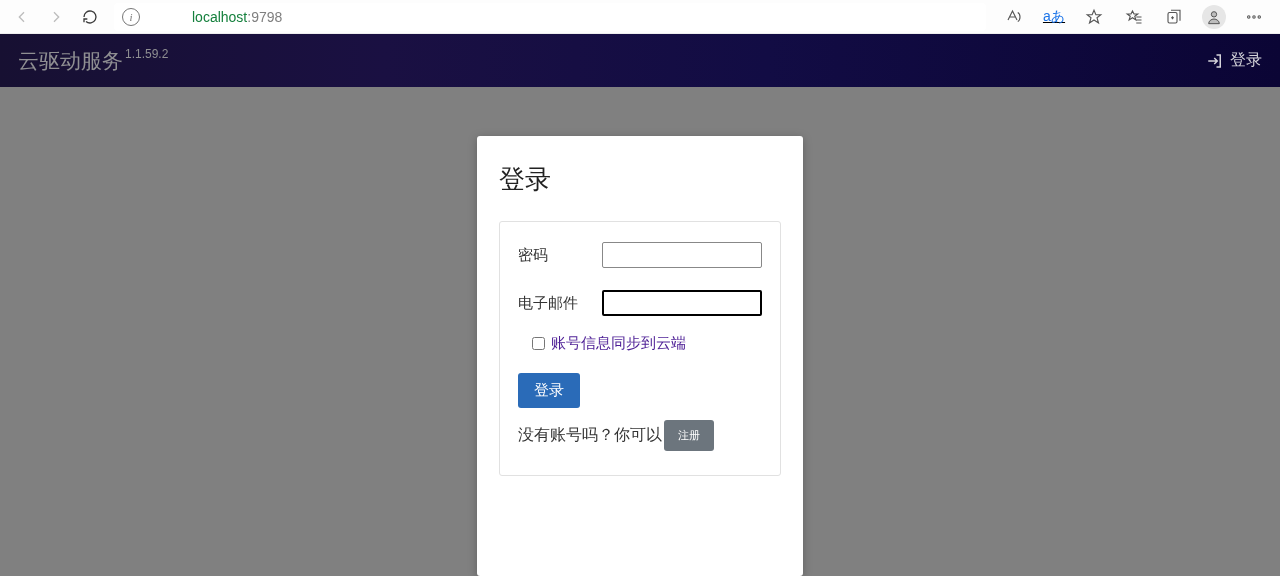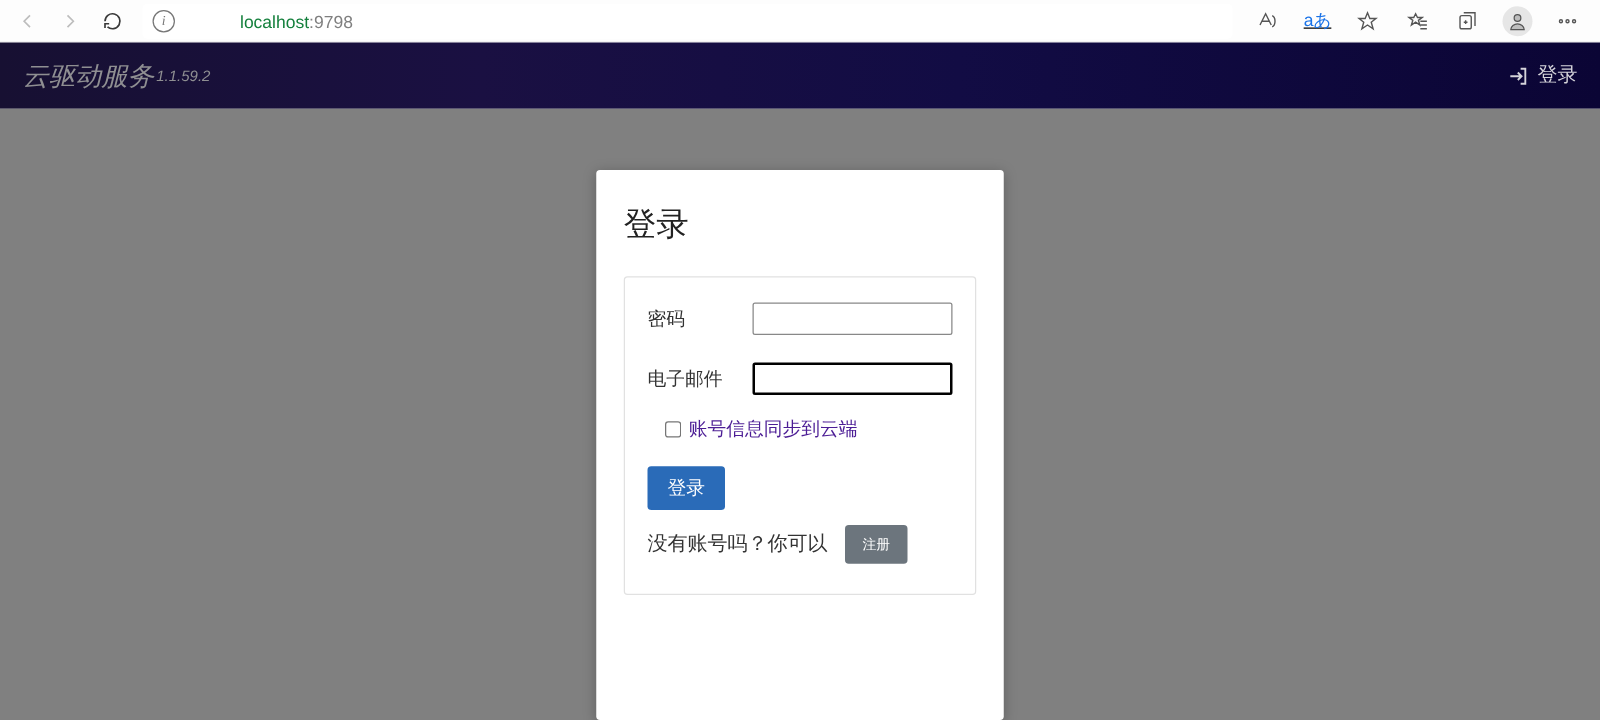--- a/index.html
+++ b/index.html
@@ -17,21 +17,21 @@
   .url-host { color: #15803d; padding-left: 44px; }
   .right-icons { display: flex; align-items: center; gap: 0; text-decoration: underline; }
   .ri { width: 40px; height: 28px; display: flex; align-items: center; justify-content: center; color: #555; }
   .ri svg { width: 18px; height: 18px; stroke: #555; fill: none; stroke-width: 1.5; }
   .translate { color: #1a73e8; font-size: 14px; font-weight: 500; }
   .avatar-circle { width: 24px; height: 24px; border-radius: 50%; background: #e6e6e6; display: flex; align-items: center; justify-content: center; }
   .avatar-circle svg { width: 16px; height: 16px; fill: #bdbdbd; }
 
   
   .app-header { height: 53px; background: linear-gradient(90deg, #171032 0%, #1a1042 30%, #120c44 60%, #0b0535 100%); display: flex; align-items: center; justify-content: space-between; padding: 0 18px; color: #9e9baa; }
-  .app-title { display: flex; align-items: center; gap: 2px; font-style: italic; }
+  .app-title { display: flex; align-items: flex-start; gap: 2px; }
   .app-title-main { font-size: 21px; color: #8f8f92; }
   .app-title-ver { font-size: 12px; color: #8f8f92; }
   .login-link { display: flex; align-items: center; gap: 6px; color: #d5d4da; font-size: 16px; }
   .login-link svg { width: 18px; height: 18px; stroke: #d5d4da; fill: none; stroke-width: 2; }
 
   
   .page-body { height: calc(576px - 34px - 53px); background: #808080; display: flex; justify-content: center; padding-top: 49px; }
 
   .card { width: 326px; background: #fff; border-radius: 3px; box-shadow: 0 2px 10px rgba(0,0,0,0.25); padding: 26px 22px 28px 22px; }
   .card-title { font-size: 26px; font-weight: 500; color: #222; margin-bottom: 24px; }
@@ -41,21 +41,21 @@
   .form-row:nth-child(2) { margin-bottom: 18px; }
   .form-label { font-size: 15px; color: #333; }
   .form-input { width: 160px; height: 26px; border: 1px solid #888; border-radius: 2px; padding: 0 6px; font-size: 14px; }
   .form-input.focused { border: 2px solid #000; }
 
   .check-row { display: flex; align-items: center; gap: 6px; margin-left: 14px; }
   .check-row input { width: 13px; height: 13px; }
   .check-row span { font-size: 15px; color: #4c1d95; }
 
   .btn-primary { margin-top: 20px; background: #2a6bb8; color: #fff; border: none; border-radius: 3px; padding: 8px 16px; font-size: 15px; cursor: pointer; }
-  .register-row { margin-top: 12px; display: flex; align-items: center; gap: 12px; font-size: 16px; color: #333; }
+  .register-row { margin-top: 12px; display: flex; align-items: center; gap: 0; font-size: 16px; color: #333; }
   .btn-sec { background: #6c757d; color: #fff; border: none; border-radius: 3px; padding: 8px 14px; font-size: 11px; cursor: pointer; margin-left: 2px; }
 </style>
 </head>
 <body>
 
 <div class="browser-bar">
   <div class="nav-btn disabled">
     <svg viewBox="0 0 24 24" fill="none" stroke-width="2">
         <path d="M15 5l-7 7 7 7"></path>
       </svg>

